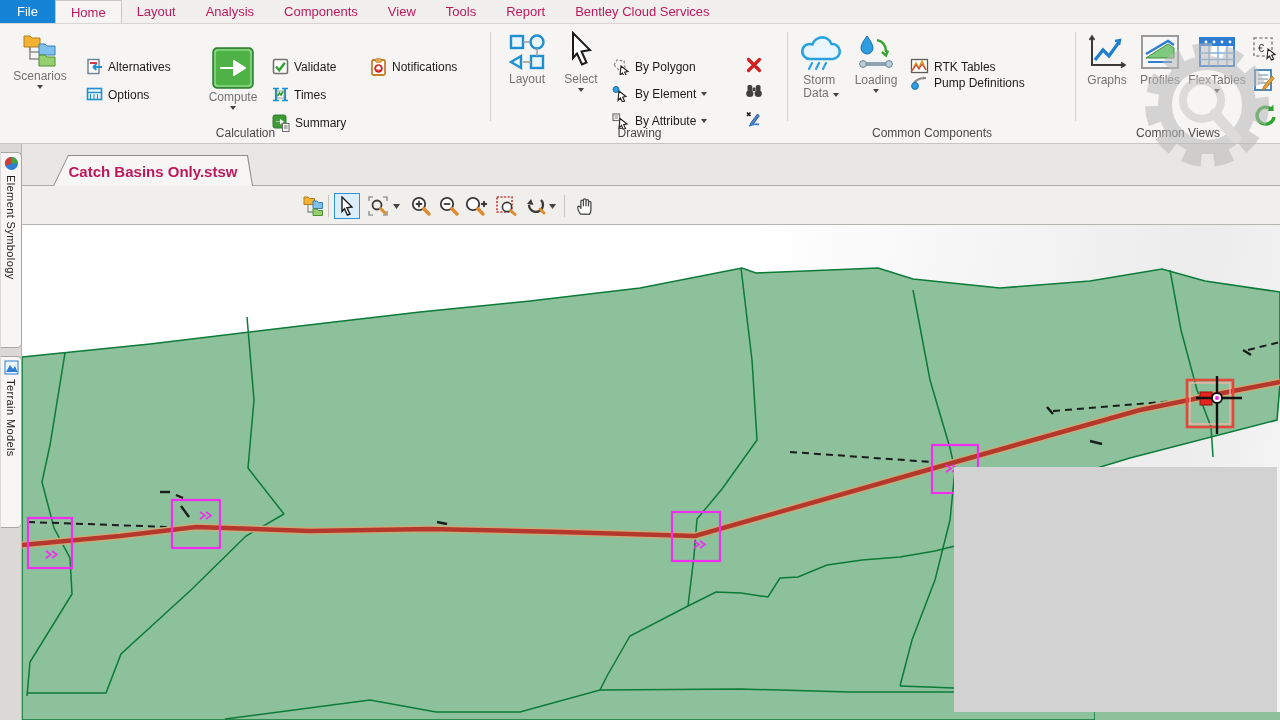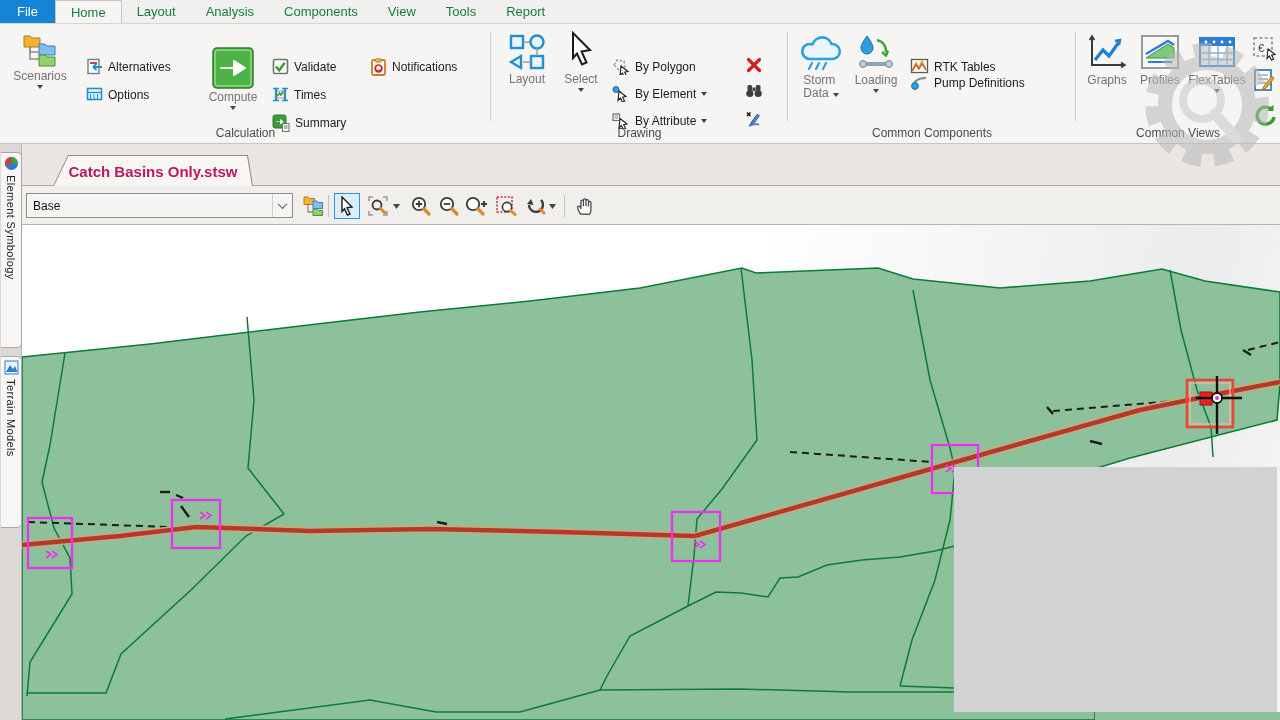--- a/index.html
+++ b/index.html
@@ -2,21 +2,21 @@
 <html><head>
 <meta charset="utf-8">
 <style>
   * { margin:0; padding:0; box-sizing:border-box; }
   html,body { width:1280px; height:720px; overflow:hidden;
     font-family:"Liberation Sans", sans-serif; background:#fff; }
 
   
   #menubar { position:absolute; left:0; top:0; width:1280px; height:24px;
     background:#f2f0ee; border-bottom:1px solid #d8d5d2; display:flex; align-items:stretch; z-index:3;}
-  .menu-item { padding:0 15px; display:flex; align-items:center; font-size:13px; color:#15803d; cursor:default;}
+  .menu-item { padding:0 15px; display:flex; align-items:center; font-size:13px; color:#be185d; cursor:default;}
   .menu-item.file { background:#1584d6; color:#ffffff; padding:0 17px; }
   .menu-item.active { background:#f7f5f3; border:1px solid #c9c6c2; border-bottom:none; font-weight:400;}
 
   
   #ribbon { position:absolute; left:0; top:24px; width:1280px; height:120px; background:#f7f5f3; z-index:2;
     border-bottom:1px solid #c9c6c2;}
   .rgroup { position:absolute; top:0; height:119px; }
   .rgroup .gsep { position:absolute; right:0; top:8px; bottom:22px; width:1px; background:#d4d1cd;}
   .group-label { position:absolute; bottom:3px; left:0; right:0; text-align:center;
     font-size:12px; color:#4a4a4a; }
@@ -70,20 +70,21 @@
 
 <div id="menubar">
   <div class="menu-item file">File</div>
   <div class="menu-item active">Home</div>
   <div class="menu-item">Layout</div>
   <div class="menu-item">Analysis</div>
   <div class="menu-item">Components</div>
   <div class="menu-item">View</div>
   <div class="menu-item">Tools</div>
   <div class="menu-item">Report</div>
+  <div class="menu-item">Bentley Cloud Services</div>
 </div>
 
 <div id="ribbon">
 
   <div class="rgroup" style="left:0;width:491px;">
     <div class="big-btn" style="left:8px;top:8px;width:64px;">
       <span>
         <svg width="36" height="36" viewBox="0 0 36 36">
           <path d="M8 15 v12 h9" fill="none" stroke="#8f8f8f" stroke-width="1.5"></path>
           <path d="M8 15 v5 h9" fill="none" stroke="#8f8f8f" stroke-width="1.5"></path>
@@ -376,26 +377,20 @@
   </div>
 </div>
 
 <div id="tabrow">
   <div class="doc-tab-outer">
     <div class="doc-tab-inner">Catch Basins Only.stsw</div>
   </div>
 </div>
 
 <div id="drawbar">
-  <div id="scenario-combo">
-    <span class="val">Base</span>
-    <span class="dd">
-        <span class="chev"></span>
-      </span>
-  </div>
   <div class="tbtn" style="left:300px;">
     <svg width="22" height="22" viewBox="0 0 22 22">
       <path d="M6 9 v8 h6" fill="none" stroke="#8f8f8f" stroke-width="1.3"></path>
       <path d="M2 2 h4 l1.5 1.5 h5 v6 h-10.5 z" fill="#f2b233" stroke="#b07d1e"></path>
       <path d="M11 7 h4 l1.5 1.5 h4 v6 h-9.5 z" fill="#7fc0ee" stroke="#3c7fb3" transform="translate(0,-1)"></path>
       <path d="M11 14 h4 l1.5 1.5 h4 v5 h-9.5 z" fill="#95cf6e" stroke="#4f8f34"></path>
     </svg>
   </div>
   <div class="tsep" style="left:328px;"></div>
   <div class="tbtn active" style="left:334px;">

